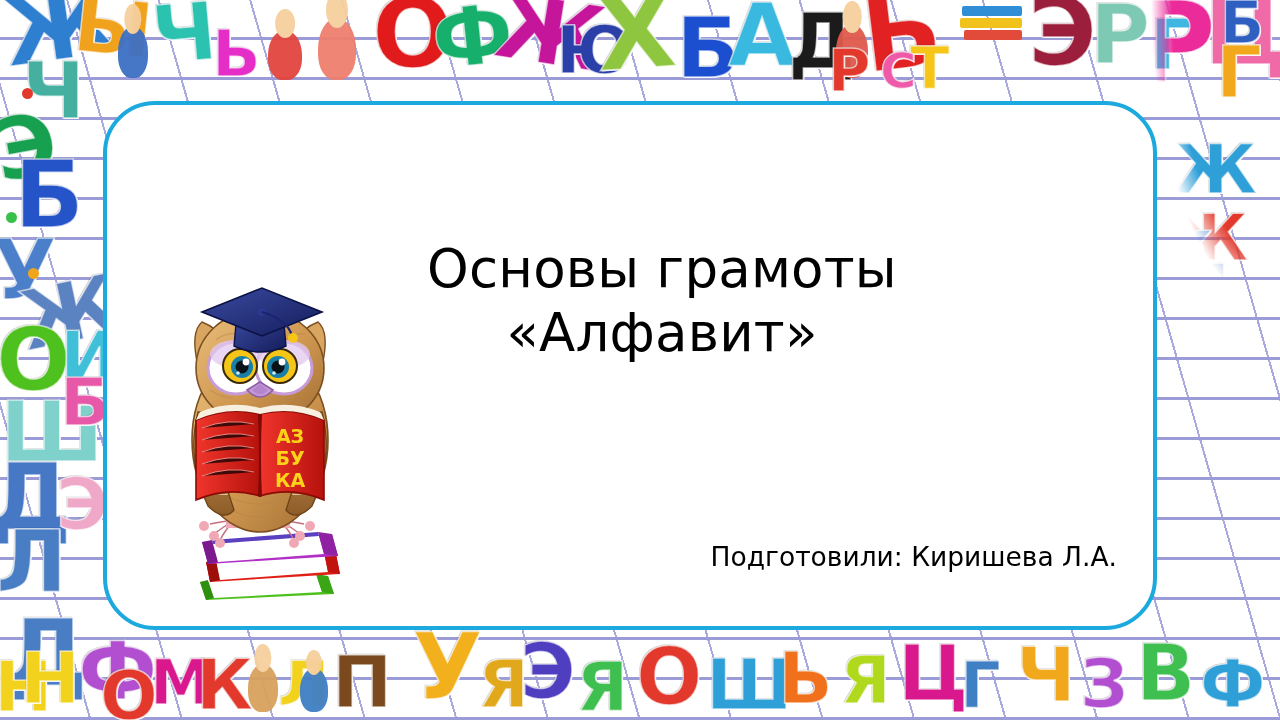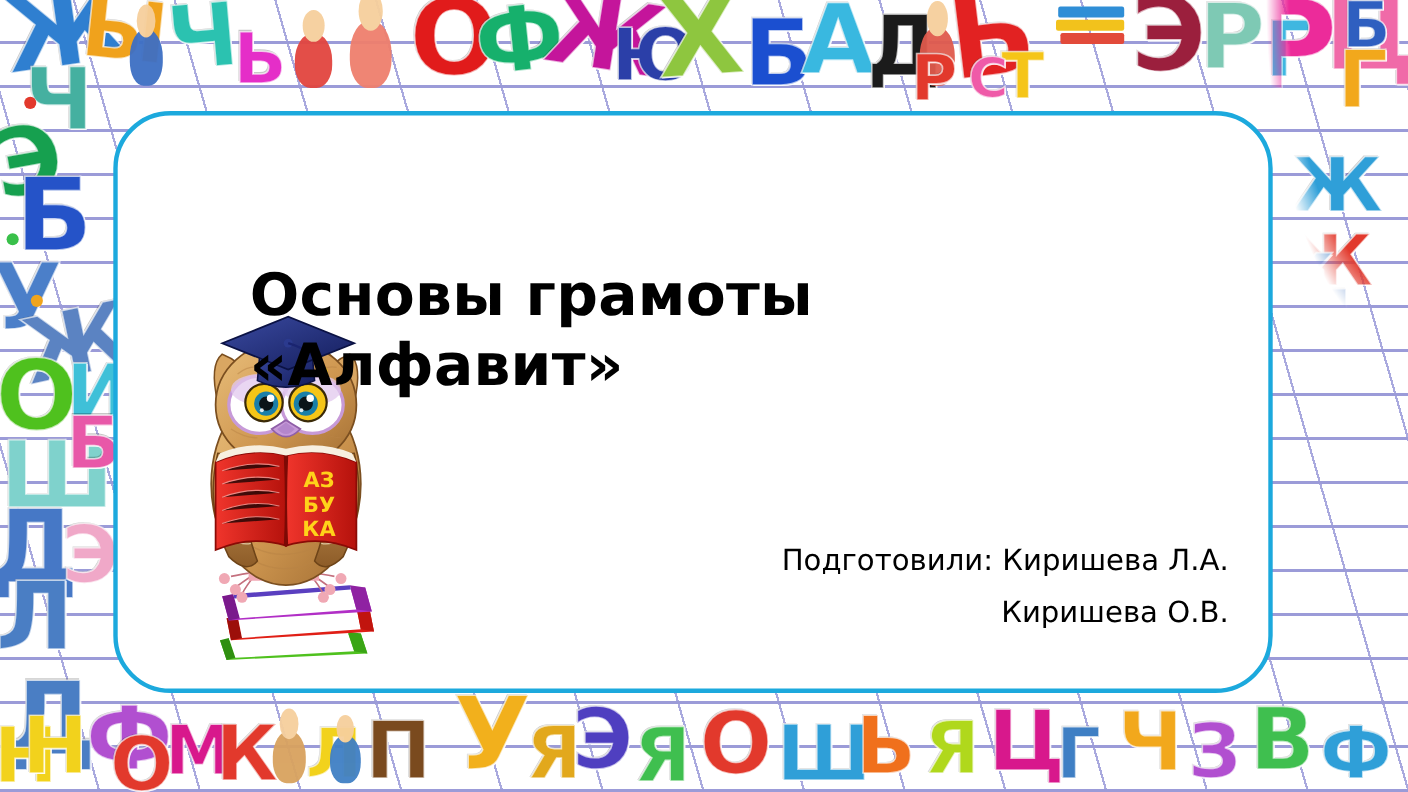--- a/index.html
+++ b/index.html
@@ -106,24 +106,24 @@
     background: #ffffff;
     border: 4px solid #1ca9dd;
     border-radius: 52px;
   }
 
   #title {
     position: absolute;
     left: 120px;
     top: 96px;
     width: 870px;
-    text-align: left;
+    text-align: center;
     color: #000000;
     font-size: 53px;
-    font-weight: 700;
+    font-weight: 400;
     line-height: 1.22;
     letter-spacing: 0.2px;
     white-space: pre-line;
   }
 
   #authors {
     position: absolute;
     right: 36px;
     bottom: 46px;
     text-align: right;
@@ -361,17 +361,16 @@
           <path d="M34 140 q32 -14 64 -6 q32 -8 64 6 l-4 -8 q-30 -12 -60 -4 q-30 -8 -60 4 z" fill="#f7efe0"></path>
         </g>
       </svg>
     </div>
 
     <h1 id="title">Основы грамоты
 «Алфавит»</h1>
 
     <div id="authors">
       <div>Подготовили: Киришева Л.А.</div>
-      <div>Киришева О.В.</div>
     </div>
 
   </div>
 </div>
 
 </body></html>

